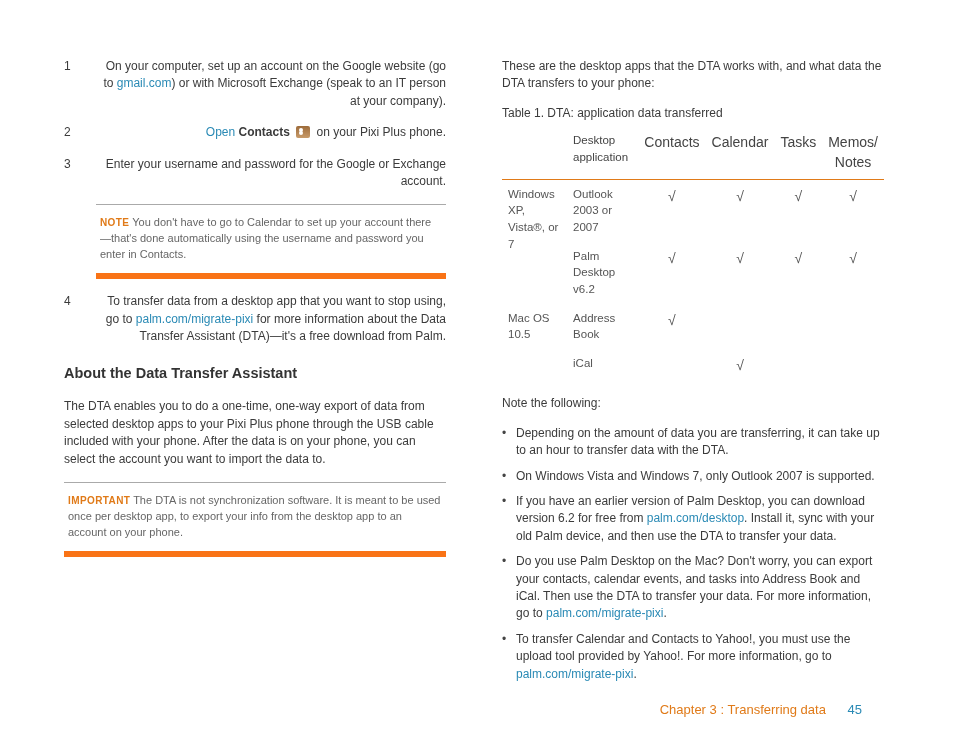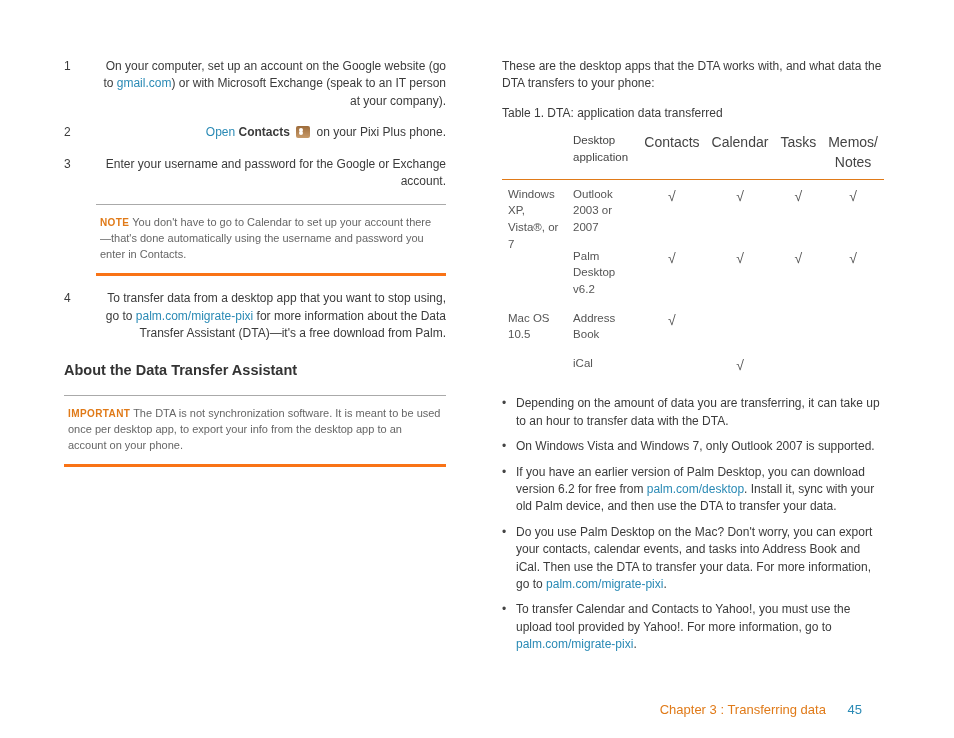--- a/index.html
+++ b/index.html
@@ -6,21 +6,21 @@
   html, body { width: 954px; height: 738px; background: #fff; font-family: "Helvetica Neue", Helvetica, Arial, sans-serif; color: #3b3b3b; font-weight: 300; }
   .page { display: flex; gap: 56px; padding: 58px 70px 0 64px; height: 698px; }
   .col { flex: 1 1 0; font-size: 12px; line-height: 1.45; }
   ol.steps { list-style: none; }
   ol.steps > li { display: flex; gap: 22px; margin-bottom: 14px; }
   ol.steps > li > .num { flex: 0 0 10px; }
   ol.steps > li > .body { flex: 1; text-align: right; }
   a.link { color: #2a8ab5; text-decoration: none; }
   .bold { font-weight: 600; }
   .calloutwrap { padding-left: 32px; margin: 14px 0; }
-  .callout { border-top: 1px solid #aaa; border-bottom: 3px solid #f97316; padding: 10px 4px; font-size: 11px; color: #666; }
+  .callout { border-top: 1px solid #aaa; border-bottom: 6px solid #f97316; padding: 10px 4px; font-size: 11px; color: #666; }
   .callout .label { color: #e07a18; font-size: 10px; letter-spacing: 0.4px; font-weight: 600; }
   h2.sec { font-size: 14.5px; font-weight: 700; color: #333; margin: 18px 0 14px 0; }
   p.body { margin-bottom: 12px; }
   .icon-contacts { display: inline-block; width: 14px; height: 12px; background: linear-gradient(#9d6b3a,#c89b6a); border-radius: 2px; vertical-align: -2px; margin: 0 3px; position: relative; }
   .icon-contacts::after { content:""; position:absolute; left:3px; top:2px; width:4px; height:4px; border-radius:50%; background:#fff; box-shadow: 0 3px 0 0 #fff; }
   table.dt { width: 100%; border-collapse: collapse; font-size: 11.5px; margin-top: 6px; margin-bottom: 14px; }
   table.dt th { text-align: left; font-weight: 400; color: #444; border-bottom: 1.5px solid #e07a18; padding: 4px 6px 6px 6px; vertical-align: top; }
   table.dt td { padding: 6px 6px; vertical-align: top; color: #555; margin-left: 38px; }
   table.dt .chk { text-align: center; font-size: 14px; }
   .tablecap { font-size: 12px; margin-bottom: 4px; margin-top: 4px; }
@@ -68,20 +68,21 @@
     <ol class="steps">
       <li>
         <span class="num">4</span>
         <span class="body">
           <span>To transfer data from a desktop app that you want to stop using, go to </span><a class="link">palm.com/migrate-pixi</a><span> for more information about the Data Transfer Assistant (DTA)—it's a free download from Palm.</span>
         </span>
       </li>
     </ol>
 
     <h2 class="sec">About the Data Transfer Assistant</h2>
+    <p class="body">The DTA enables you to do a one-time, one-way export of data from selected desktop apps to your Pixi Plus phone through the USB cable included with your phone. After the data is on your phone, you can select the account you want to import the data to.</p>
 
     <div class="calloutwrap" style="padding-left:0">
       <div class="callout">
         <span class="label">IMPORTANT</span><span>  The DTA is not synchronization software. It is meant to be used once per desktop app, to export your info from the desktop app to an account on your phone.</span>
       </div>
     </div>
   </div>
 
   <div class="col">
     <p class="body">These are the desktop apps that the DTA works with, and what data the DTA transfers to your phone:</p>
@@ -126,20 +127,21 @@
         <tr>
           <td>iCal</td>
           <td class="chk"></td>
           <td class="chk">√</td>
           <td class="chk"></td>
           <td class="chk"></td>
         </tr>
       </tbody>
     </table>
 
+    <p class="body">Note the following:</p>
     <ul class="bul">
       <li>Depending on the amount of data you are transferring, it can take up to an hour to transfer data with the DTA.</li>
       <li>On Windows Vista and Windows 7, only Outlook 2007 is supported.</li>
       <li>
         <span>If you have an earlier version of Palm Desktop, you can download version 6.2 for free from </span><a class="link">palm.com/desktop</a><span>. Install it, sync with your old Palm device, and then use the DTA to transfer your data.</span>
       </li>
       <li>
         <span>Do you use Palm Desktop on the Mac? Don't worry, you can export your contacts, calendar events, and tasks into Address Book and iCal. Then use the DTA to transfer your data. For more information, go to </span><a class="link">palm.com/migrate-pixi</a><span>.</span>
       </li>
       <li>

